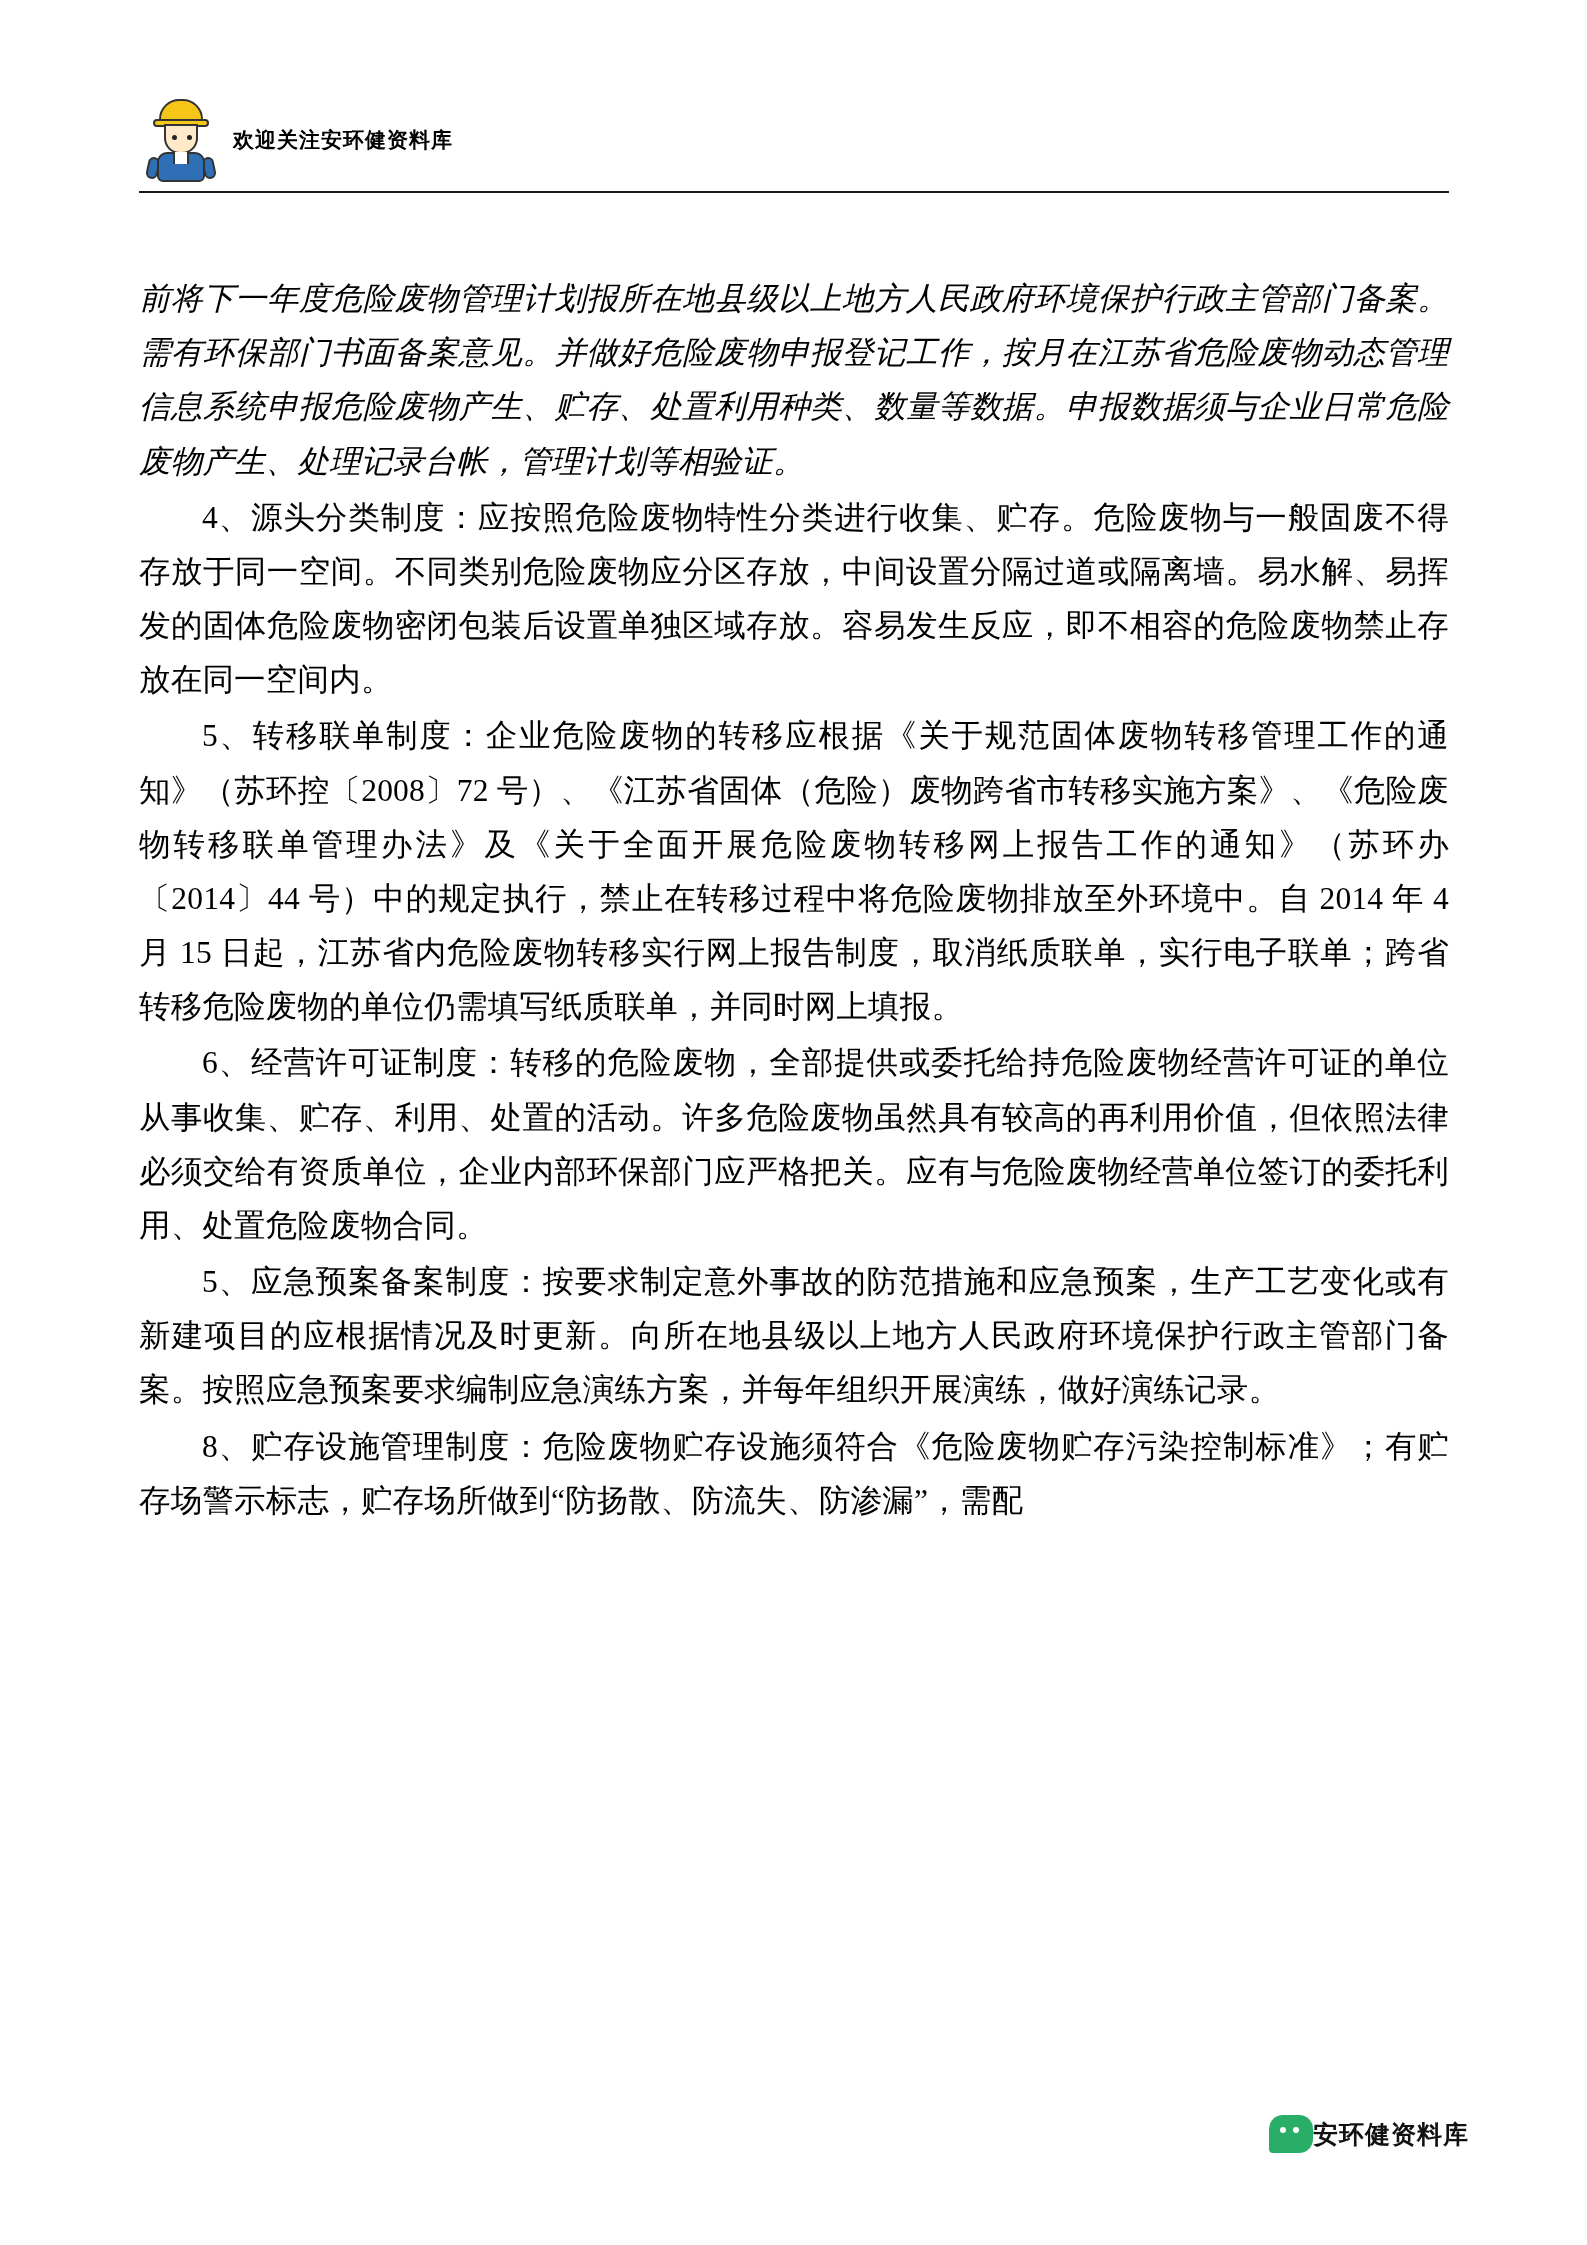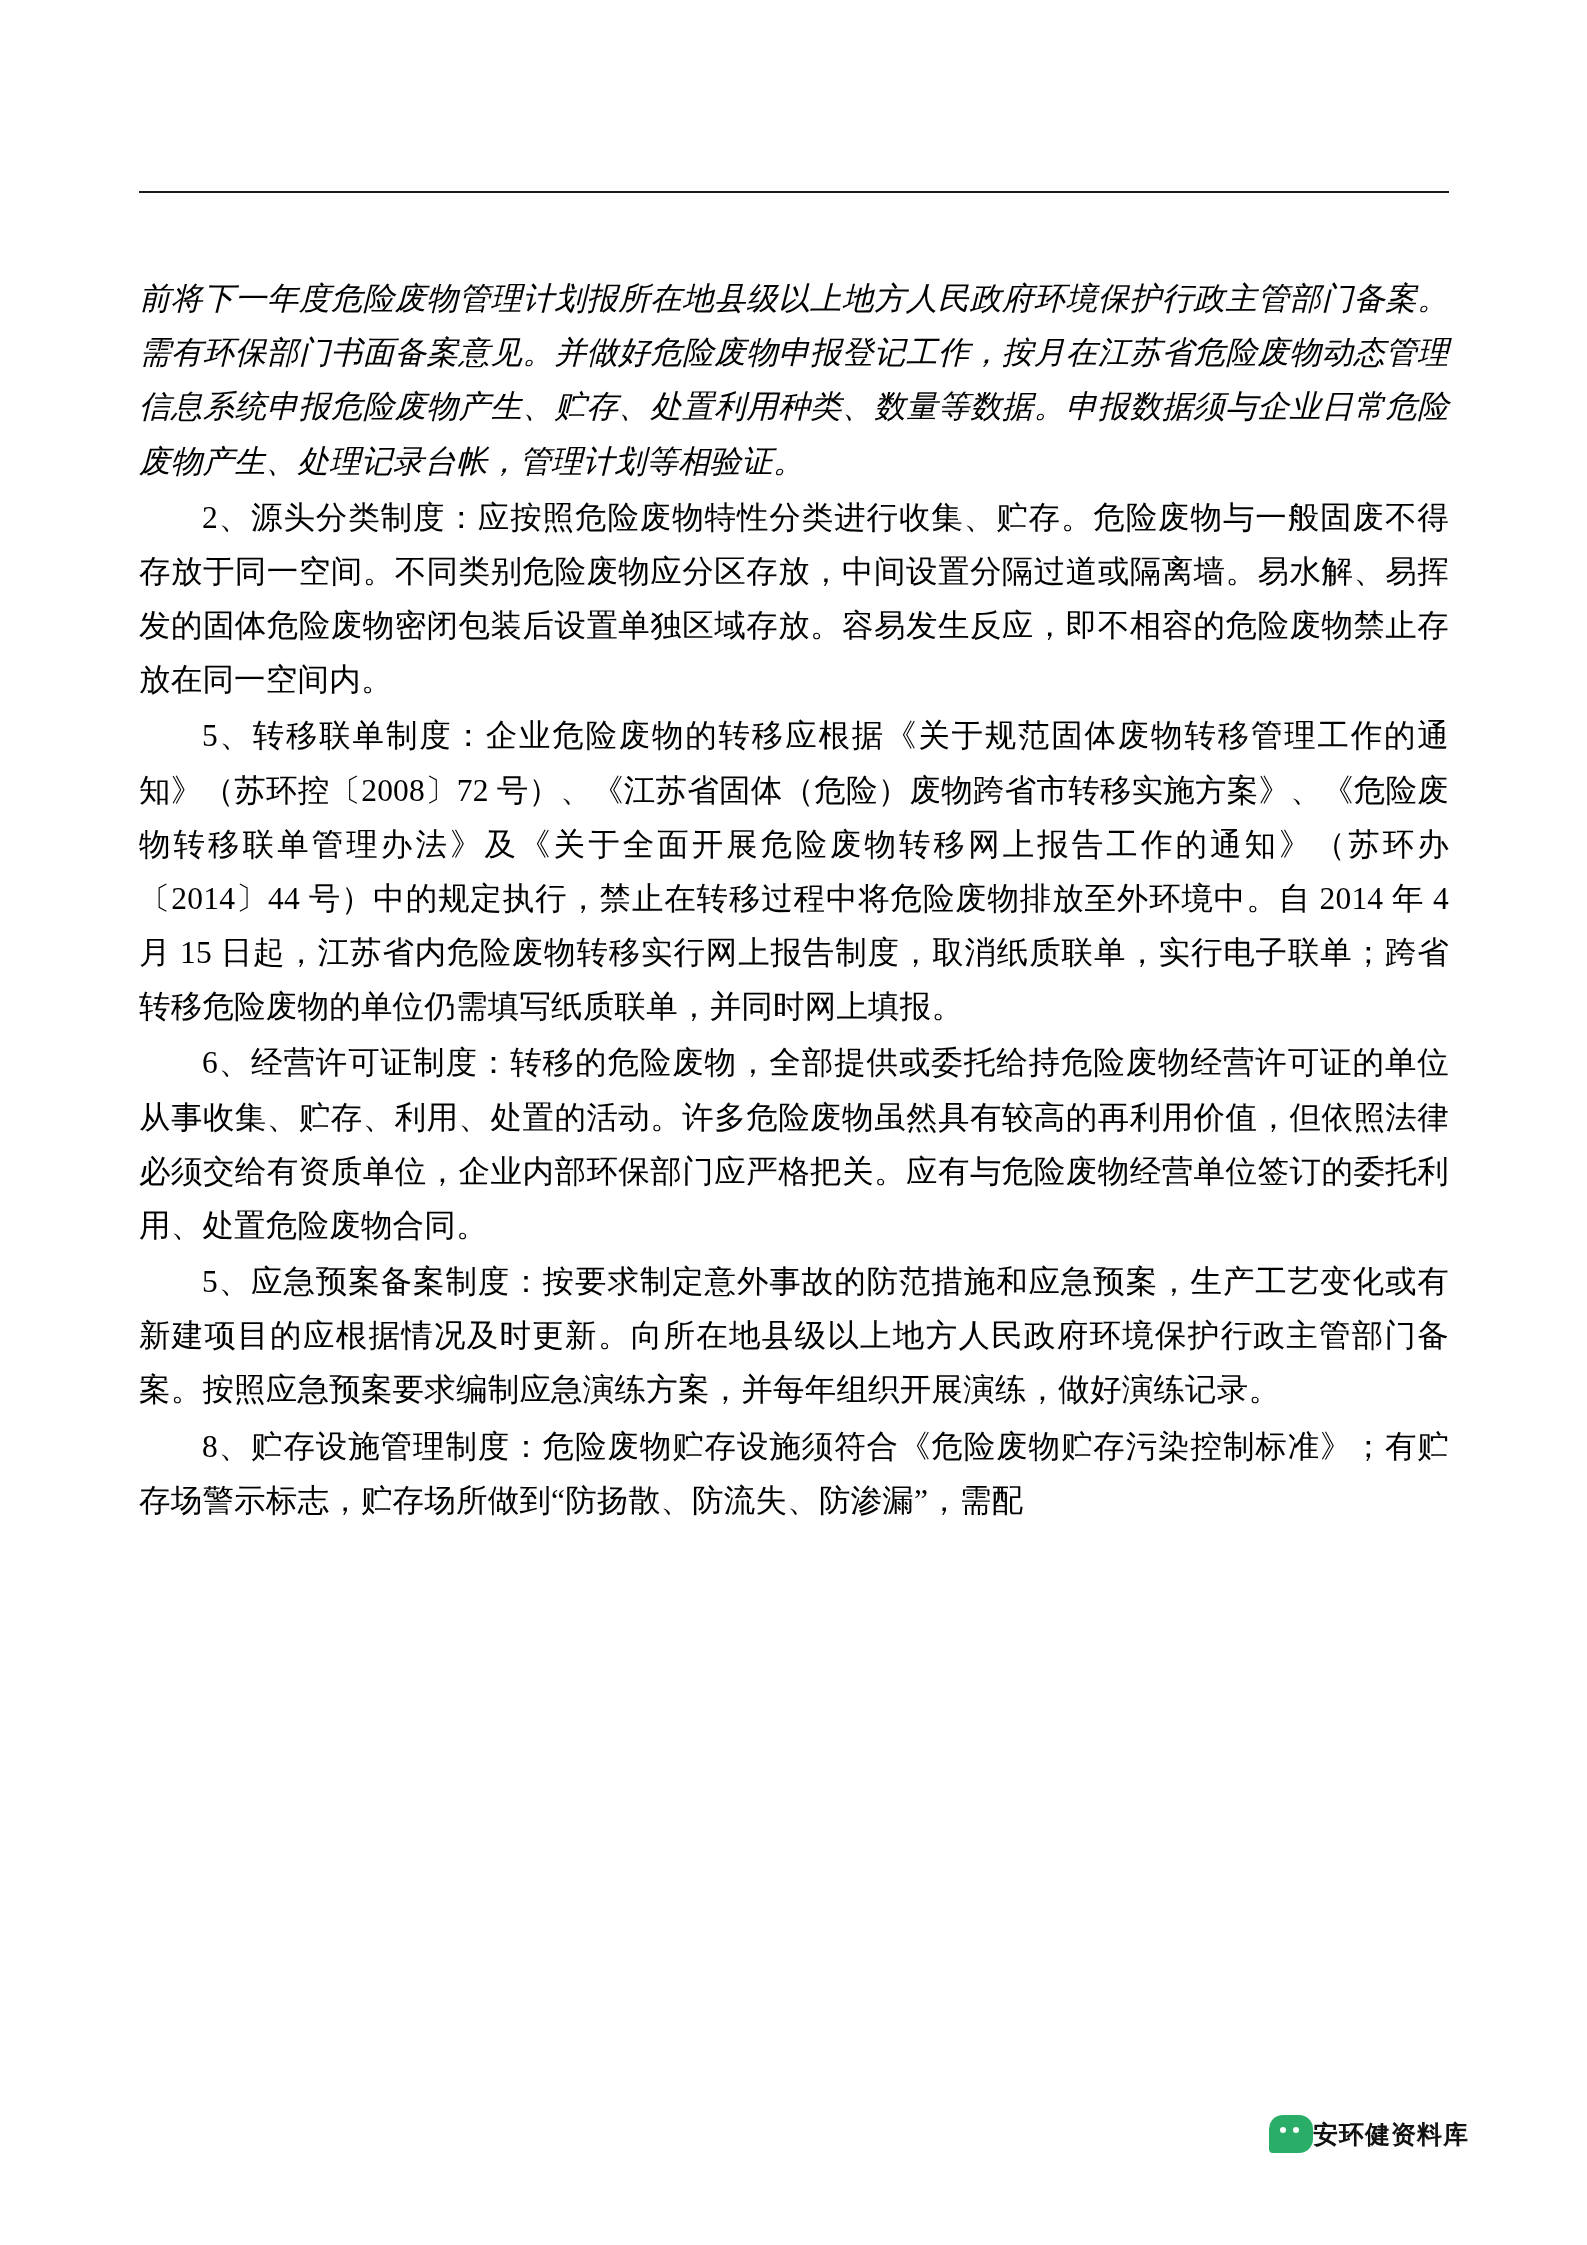--- a/index.html
+++ b/index.html
@@ -192,26 +192,40 @@
     color: #111;
     letter-spacing: 1px;
   }
 </style>
 </head>
 <body>
 
 <div class="page">
 
   <div class="header">
+    <div class="header-brand">
+      <div class="mascot">
+        <div class="helmet"></div>
+        <div class="helmet-brim"></div>
+        <div class="face"></div>
+        <div class="eye left"></div>
+        <div class="eye right"></div>
+        <div class="arm left"></div>
+        <div class="arm right"></div>
+        <div class="body-sh"></div>
+        <div class="collar"></div>
+      </div>
+      <div class="header-text">欢迎关注安环健资料库</div>
+    </div>
     <div class="header-rule"></div>
   </div>
 
   <div class="content">
     <p class="para first">前将下一年度危险废物管理计划报所在地县级以上地方人民政府环境保护行政主管部门备案。需有环保部门书面备案意见。并做好危险废物申报登记工作，按月在江苏省危险废物动态管理信息系统申报危险废物产生、贮存、处置利用种类、数量等数据。申报数据须与企业日常危险废物产生、处理记录台帐，管理计划等相验证。</p>
-    <p class="para indent">2、源头分类制度：应按照危险废物特性分类进行收集、贮存。危险废物与一般固废不得存放于同一空间。不同类别危险废物应分区存放，中间设置分隔过道或隔离墙。易水解、易挥发的固体危险废物密闭包装后设置单独区域存放。容易发生反应，即不相容的危险废物禁止存放在同一空间内。</p>
+    <p class="para indent">4、源头分类制度：应按照危险废物特性分类进行收集、贮存。危险废物与一般固废不得存放于同一空间。不同类别危险废物应分区存放，中间设置分隔过道或隔离墙。易水解、易挥发的固体危险废物密闭包装后设置单独区域存放。容易发生反应，即不相容的危险废物禁止存放在同一空间内。</p>
     <p class="para indent">5、转移联单制度：企业危险废物的转移应根据《关于规范固体废物转移管理工作的通知》（苏环控〔2008〕72 号）、《江苏省固体（危险）废物跨省市转移实施方案》、《危险废物转移联单管理办法》及《关于全面开展危险废物转移网上报告工作的通知》（苏环办〔2014〕44 号）中的规定执行，禁止在转移过程中将危险废物排放至外环境中。自 2014 年 4 月 15 日起，江苏省内危险废物转移实行网上报告制度，取消纸质联单，实行电子联单；跨省转移危险废物的单位仍需填写纸质联单，并同时网上填报。</p>
     <p class="para indent">6、经营许可证制度：转移的危险废物，全部提供或委托给持危险废物经营许可证的单位从事收集、贮存、利用、处置的活动。许多危险废物虽然具有较高的再利用价值，但依照法律必须交给有资质单位，企业内部环保部门应严格把关。应有与危险废物经营单位签订的委托利用、处置危险废物合同。</p>
     <p class="para indent">5、应急预案备案制度：按要求制定意外事故的防范措施和应急预案，生产工艺变化或有新建项目的应根据情况及时更新。向所在地县级以上地方人民政府环境保护行政主管部门备案。按照应急预案要求编制应急演练方案，并每年组织开展演练，做好演练记录。</p>
     <p class="para indent">8、贮存设施管理制度：危险废物贮存设施须符合《危险废物贮存污染控制标准》；有贮存场警示标志，贮存场所做到“防扬散、防流失、防渗漏”，需配</p>
   </div>
 
   <div class="footer-badge">
     <div class="wechat"></div>
     <div class="label">安环健资料库</div>
   </div>

